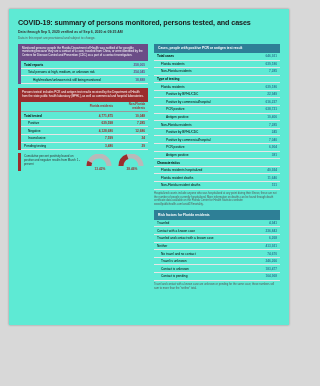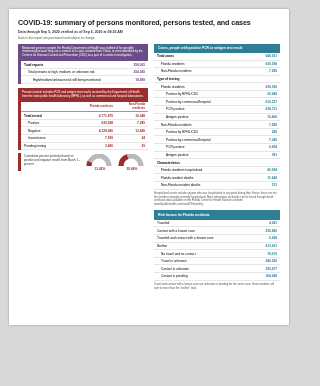--- a/index.html
+++ b/index.html
@@ -5,21 +5,21 @@
   html,body{margin:0;padding:0;}
   body{
     width:298px;height:386px;
     background:#d8d8d8;
     font-family:"Liberation Sans", sans-serif;
     overflow:hidden;
   }
   .page{
     position:absolute;left:9px;top:9px;
     width:280px;height:316px;
-    background:#ffffff;
+    background:#5eead4;
     box-shadow:0 0 2px rgba(0,0,0,.35);
     overflow:hidden;
   }
   .hdr{padding:9px 9px 0 9px;}
   .title{
     font-size:7.2px;font-weight:bold;color:#1a1a1a;
     letter-spacing:-0.1px;line-height:9px;
   }
   .subtitle{
     font-size:3.5px;font-weight:bold;color:#333;

